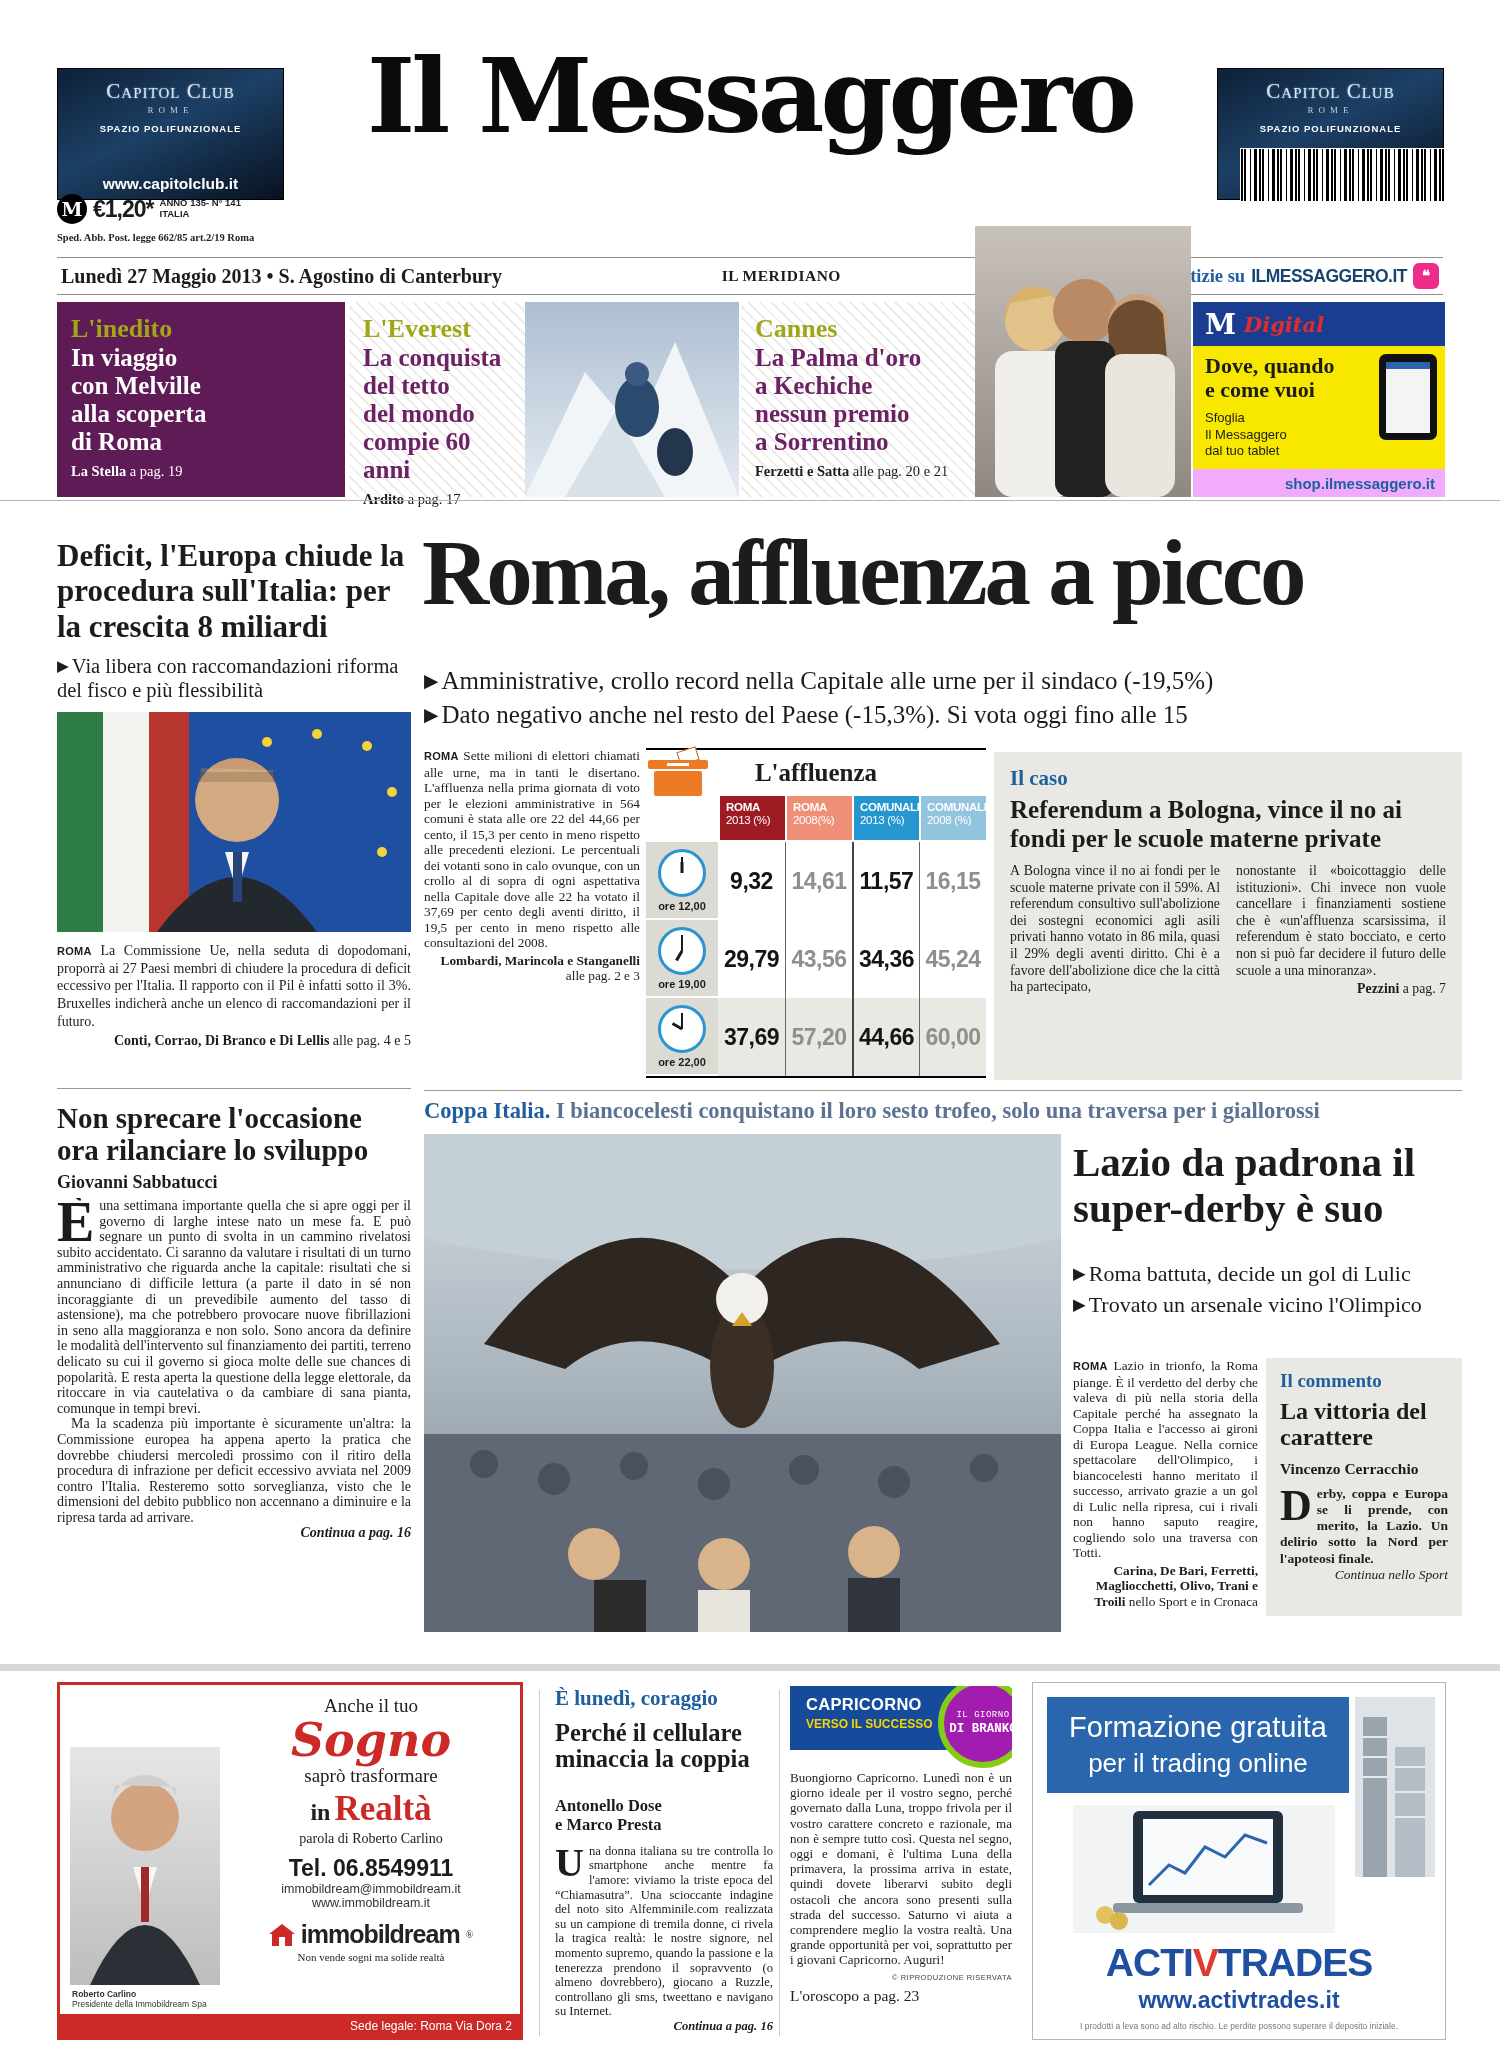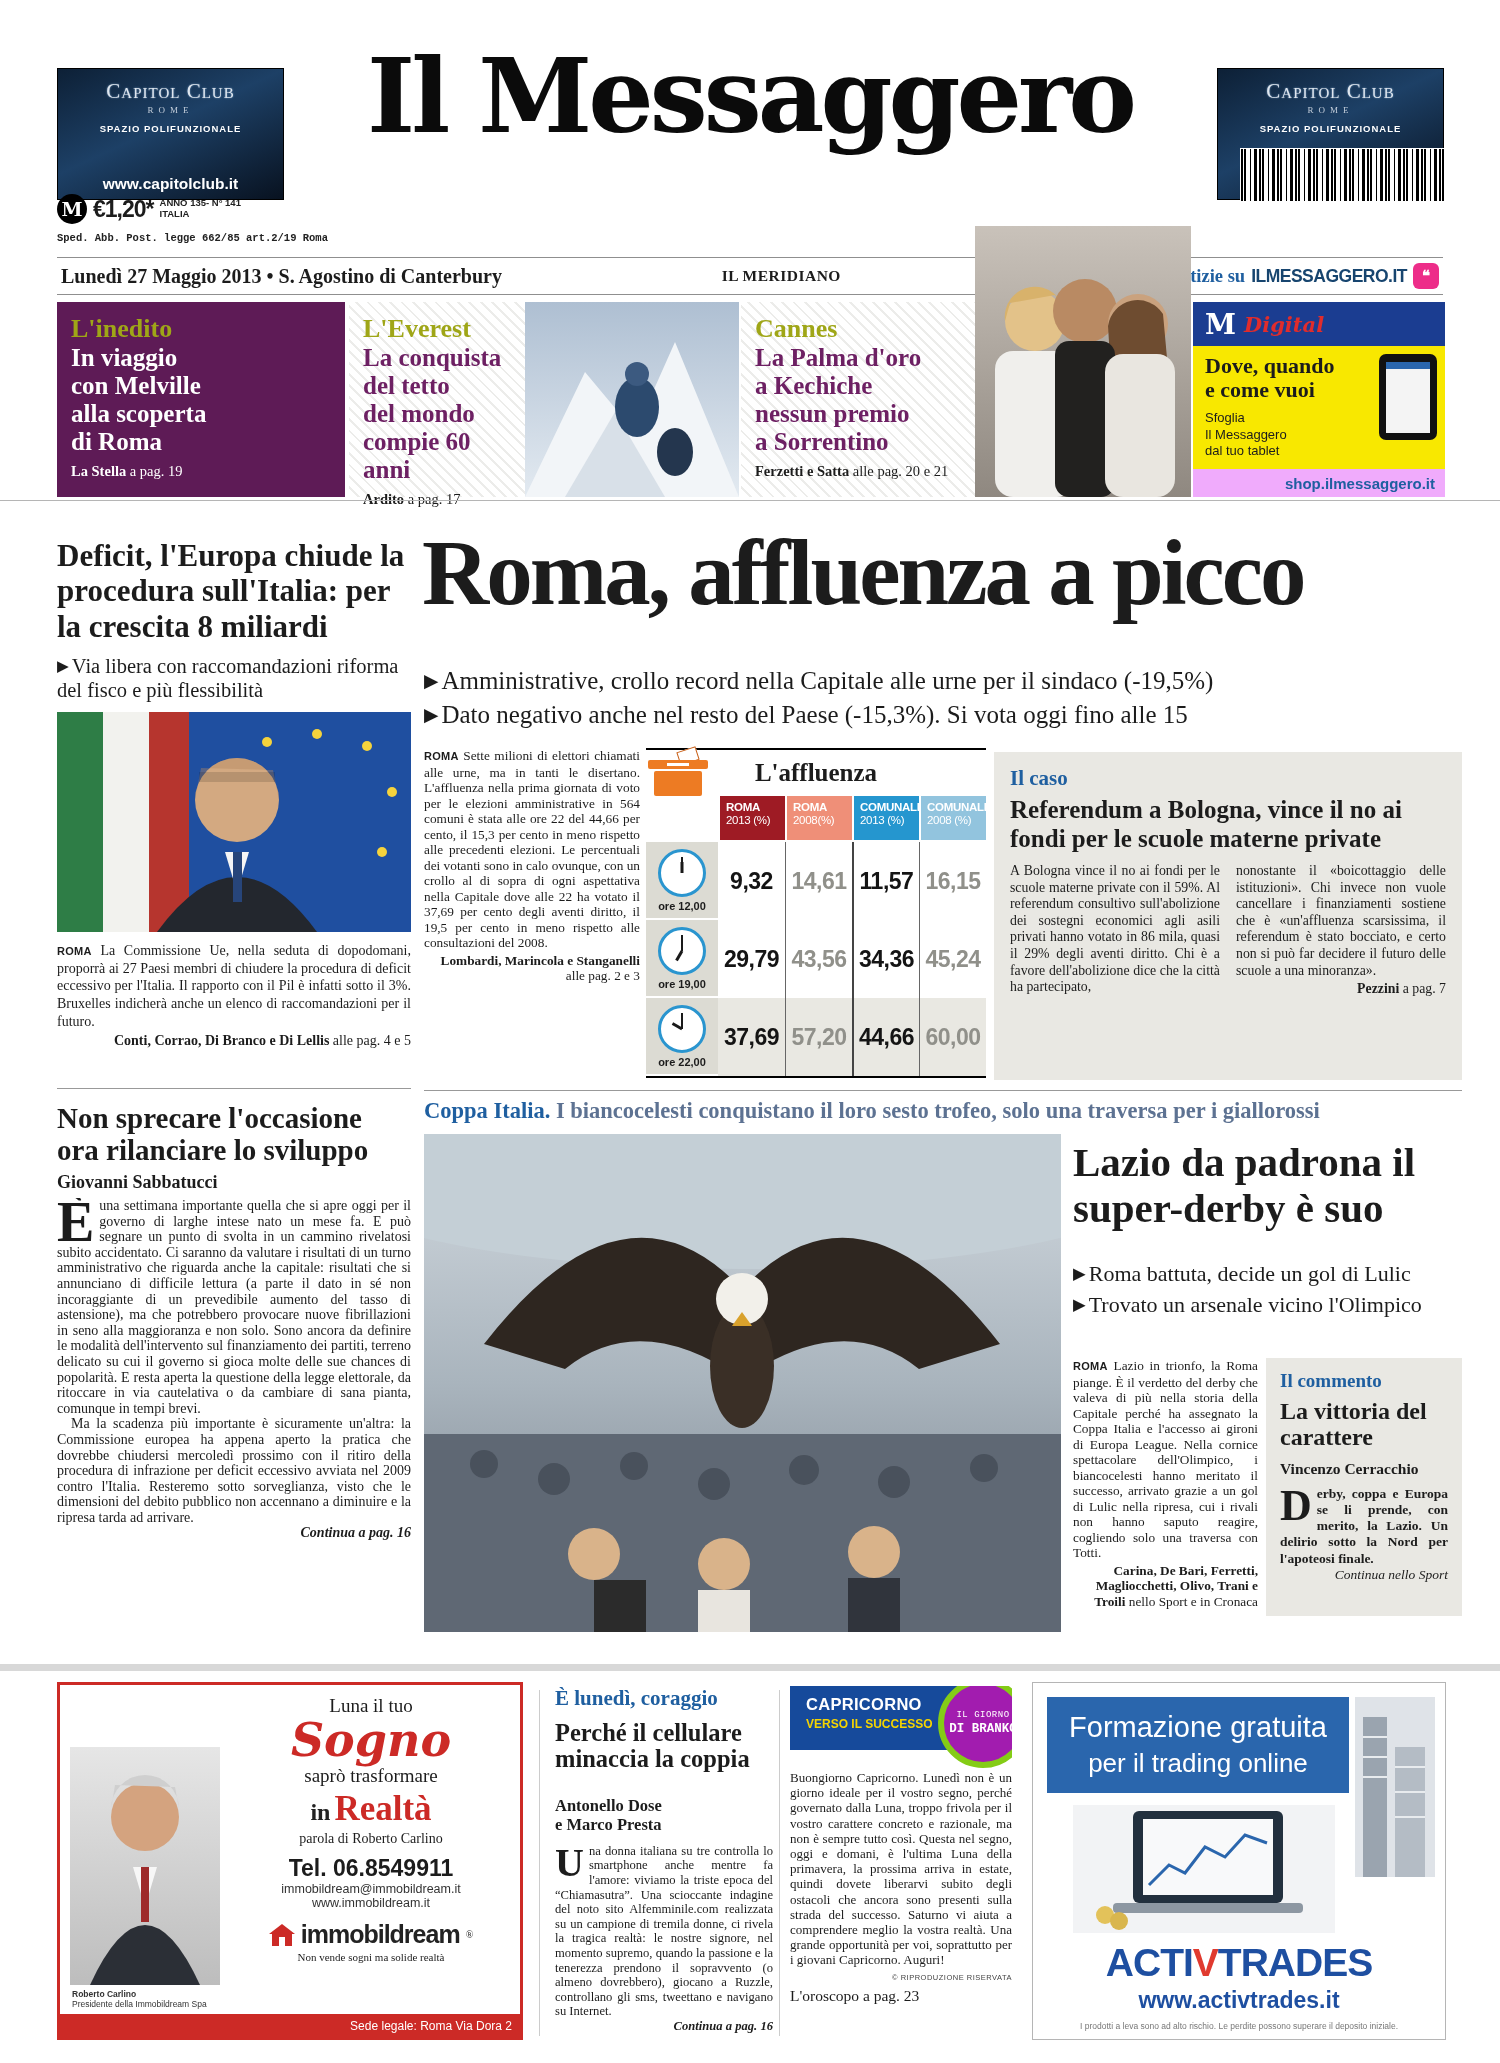--- a/index.html
+++ b/index.html
@@ -17,21 +17,21 @@
   .capitol .crome{font-size:9px;letter-spacing:5px;color:#c2cdda;margin-top:1px}
   .capitol .ctag{font-family:"Liberation Sans",sans-serif;font-size:9.5px;font-weight:bold;letter-spacing:1px;color:#fff;margin-top:8px}
   .capitol .curl{margin-top:auto;font-family:"Liberation Sans",sans-serif;font-size:15.5px;font-weight:bold;color:#fff}
   .mast-title{font-family:"DejaVu Serif","Liberation Serif",serif;font-weight:bold;font-size:103px;
               letter-spacing:-4px;text-align:center;line-height:1.05;color:#0b0b0b}
   .pricebox{display:flex;align-items:center;gap:6px}
   .mcircle{width:30px;height:30px;border-radius:50%;background:#000;color:#fff;display:flex;align-items:center;justify-content:center;
            font-family:"DejaVu Serif",serif;font-weight:bold;font-size:19px}
   .price{font-family:"Liberation Sans",sans-serif;font-weight:bold;font-size:23px;letter-spacing:-1px}
   .edition{font-family:"Liberation Sans",sans-serif;font-size:9.5px;font-weight:bold;line-height:1.15;color:#222}
-  .postal{font-family:Liberation Mono, monospace;font-size:10.5px;font-weight:bold;color:#222}
+  .postal{font-family:Liberation Serif, serif;font-size:10.5px;font-weight:bold;color:#222}
   .barcode{background:repeating-linear-gradient(90deg,#000 0 2px,#fff 2px 3px,#000 3px 5px,#fff 5px 9px,#000 9px 10px,#fff 10px 13px,#000 13px 16px,#fff 16px 18px);border:1px solid #fff}
   .dateband{border-top:1px solid #8f8f8f;border-bottom:1px solid #8f8f8f;display:flex;align-items:center;box-sizing:border-box;padding:0 4px}
   .dateleft{font-size:20px;font-weight:bold}
   .datecenter{font-size:15.5px;font-weight:bold;letter-spacing:.5px;flex:1;text-align:center}
   .dateright{display:flex;align-items:center;gap:6px}
   .social-pre{color:#1f5fa0;font-weight:bold;font-size:18.5px}
   .social-site{color:#17456f;font-family:"Liberation Sans",sans-serif;font-weight:bold;font-size:17.5px;letter-spacing:-.5px}
   .quoteicon{width:26px;height:26px;border-radius:6px;background:#ed2d89;color:#fff;display:flex;align-items:center;justify-content:center;font-size:15px;font-weight:bold}
   
   .teaser{box-sizing:border-box;padding:13px 14px;height:195px}
@@ -494,21 +494,21 @@
           </defs>
         <rect width="150" height="238" fill="url(#cg)"></rect>
         <circle cx="75" cy="70" r="34" fill="#d4a37f"></circle>
         <path d="M41,62 a34,34 0 0 1 68,0 l-4,-22 -60,-2 z" fill="#cfcfcf"></path>
         <path d="M20,238 q55,-120 110,0 z" fill="#2b2f36"></path>
         <polygon points="63,120 87,120 75,160" fill="#f7f7f7"></polygon>
         <rect x="71" y="120" width="8" height="55" fill="#9e2a2a"></rect>
       </svg>
     </div>
     <div class="txt">
-      <div style="font-size:19px">Luna il tuo</div>
+      <div style="font-size:19px">Anche il tuo</div>
       <div class="sogno">Sogno</div>
       <div style="font-size:19px;margin-top:2px">saprò trasformare</div>
       <div style="margin-top:2px"><span class="inword">in</span> <span class="realta">Realtà</span></div>
       <div style="font-size:14px;margin-top:2px">parola di Roberto Carlino</div>
       <div class="phone">Tel. 06.8549911</div>
       <div class="adsmall">immobildream@immobildream.it</div>
       <div class="adsmall">www.immobildream.it</div>
       <div class="brandrow">
         <span class="house">
             <span class="roof"></span>

